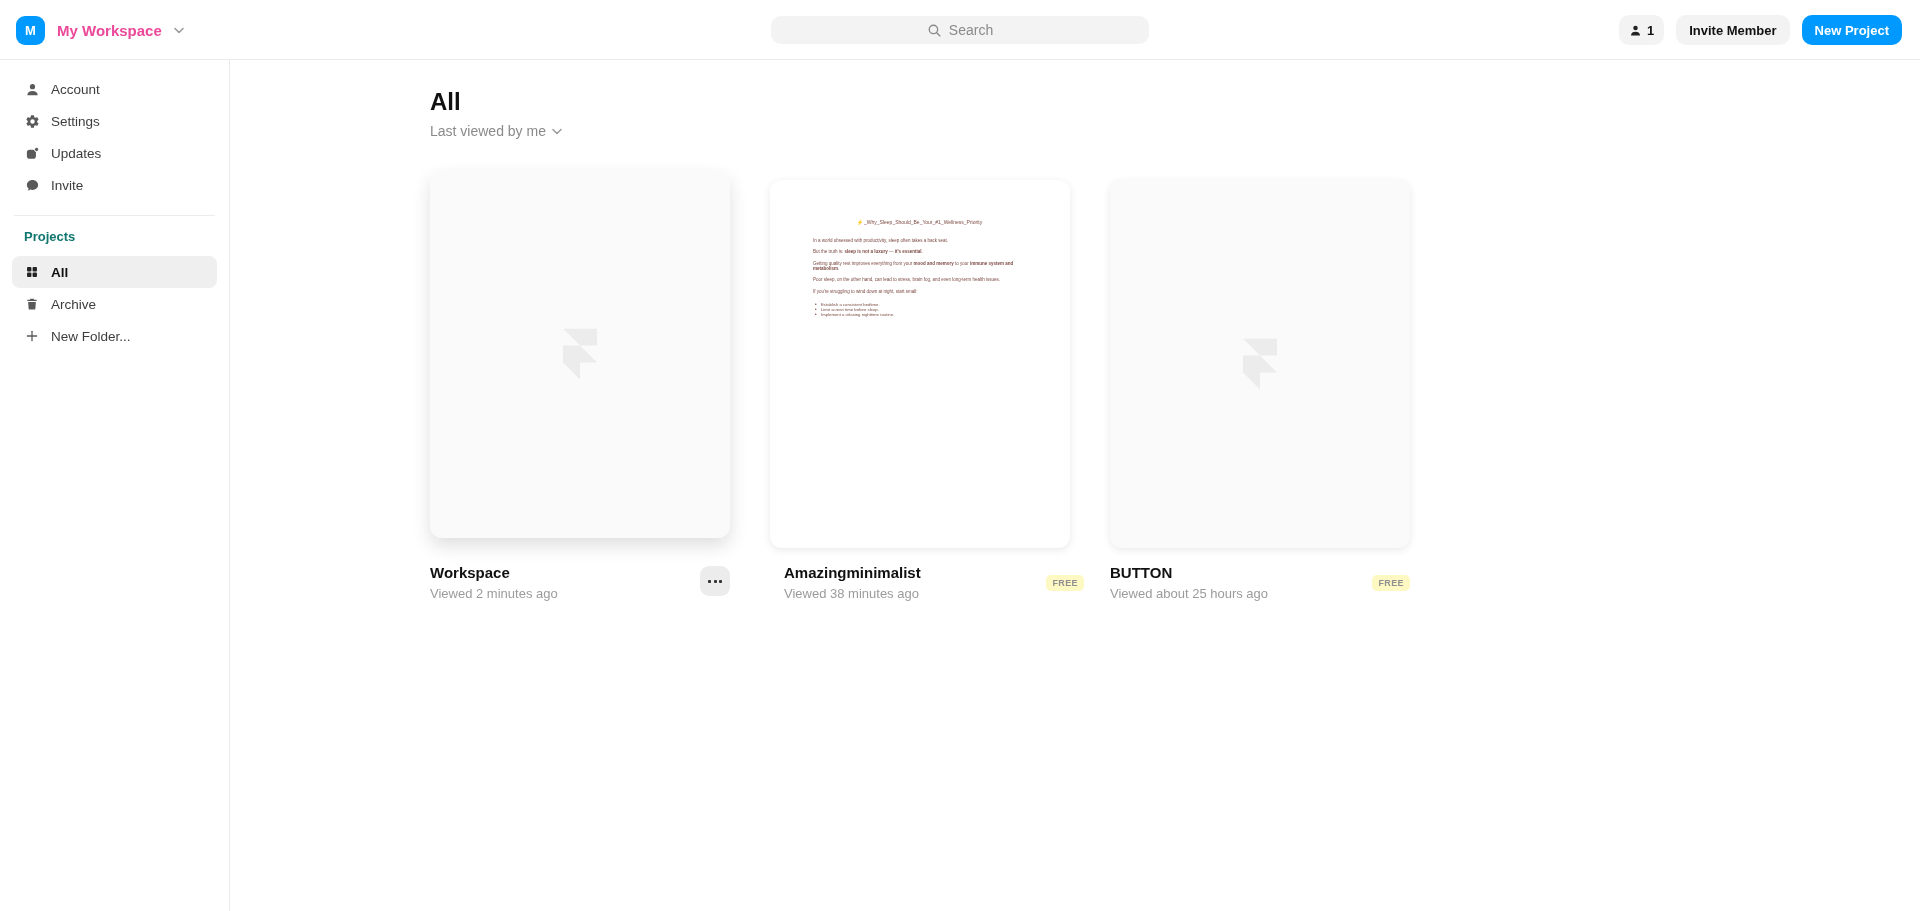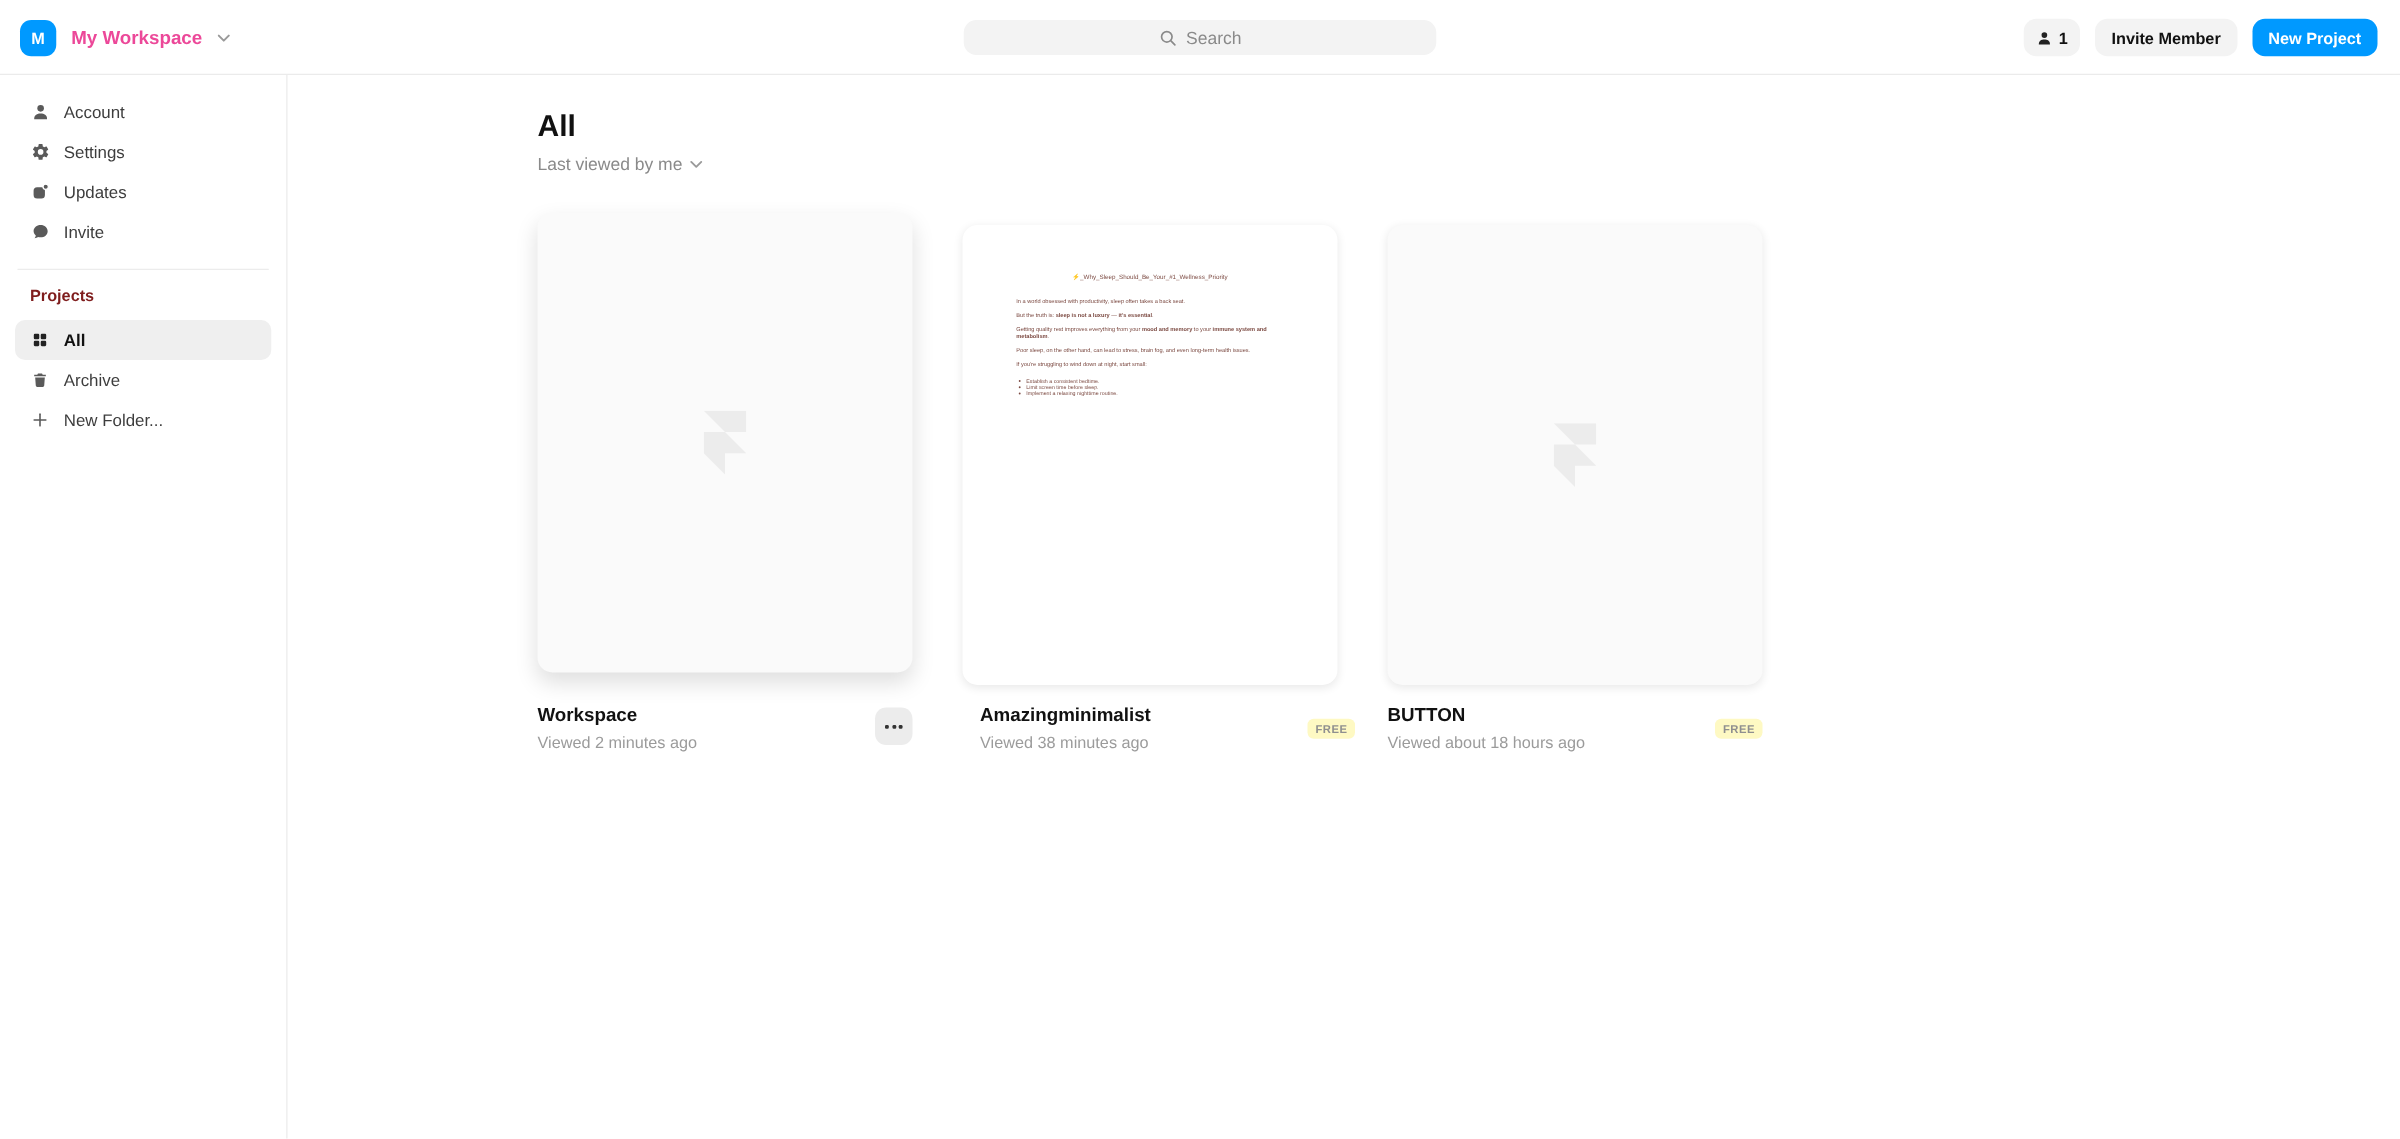--- a/index.html
+++ b/index.html
@@ -48,21 +48,21 @@
     position:absolute; top:60px; left:0; width:230px; height:851px;
     background:#fff; border-right:1px solid #ebebeb; padding:13px 12px;
   }
   .side-item {
     height:32px; display:flex; align-items:center; gap:11px; padding:0 12px;
     border-radius:8px; font-size:13.5px; font-weight:500; color:#3d3d3d; cursor:pointer;
   }
   .side-item .ic { width:16px; height:16px; display:flex; align-items:center; justify-content:center; }
   .side-item.active { background:#efefef; color:#111; font-weight:700; }
   .side-divider { border:none; border-top:1px solid #ececec; margin:14px 2px 13px; }
-  .side-heading { font-size:13px; font-weight:700; color:#7f1d1d; padding:0 12px; margin:0 0 12px; }
+  .side-heading { font-size:13px; font-weight:700; color:#0f766e; padding:0 12px; margin:0 0 12px; }
 
   
   .page-title { position:absolute; left:430px; top:88px; font-size:24px; font-weight:700; color:#111; }
   .sort-row {
     position:absolute; left:430px; top:123px; display:flex; align-items:center; gap:6px;
     font-size:14px; color:#8a8a8a; cursor:pointer;
   }
 
   .thumb {
     position:absolute; width:300px; height:368px; border-radius:12px;
@@ -263,16 +263,16 @@
 
   <div class="thumb" style="left:1110px; top:180px;">
     <span class="framer-mark">
       <svg width="34" height="51" viewBox="4 0 16 24" fill="#ececec">
           <path d="M4 0h16v8h-8zm0 8h8l8 8H4zm0 8h8v8z"></path>
         </svg>
     </span>
   </div>
   <div class="info" style="left:1110px; top:563px;">
     <div class="p-name">BUTTON</div>
-    <div class="p-meta">Viewed about 18 hours ago</div>
+    <div class="p-meta">Viewed about 25 hours ago</div>
     <span class="free-badge">FREE</span>
   </div>
 </main>
 
 </body></html>

